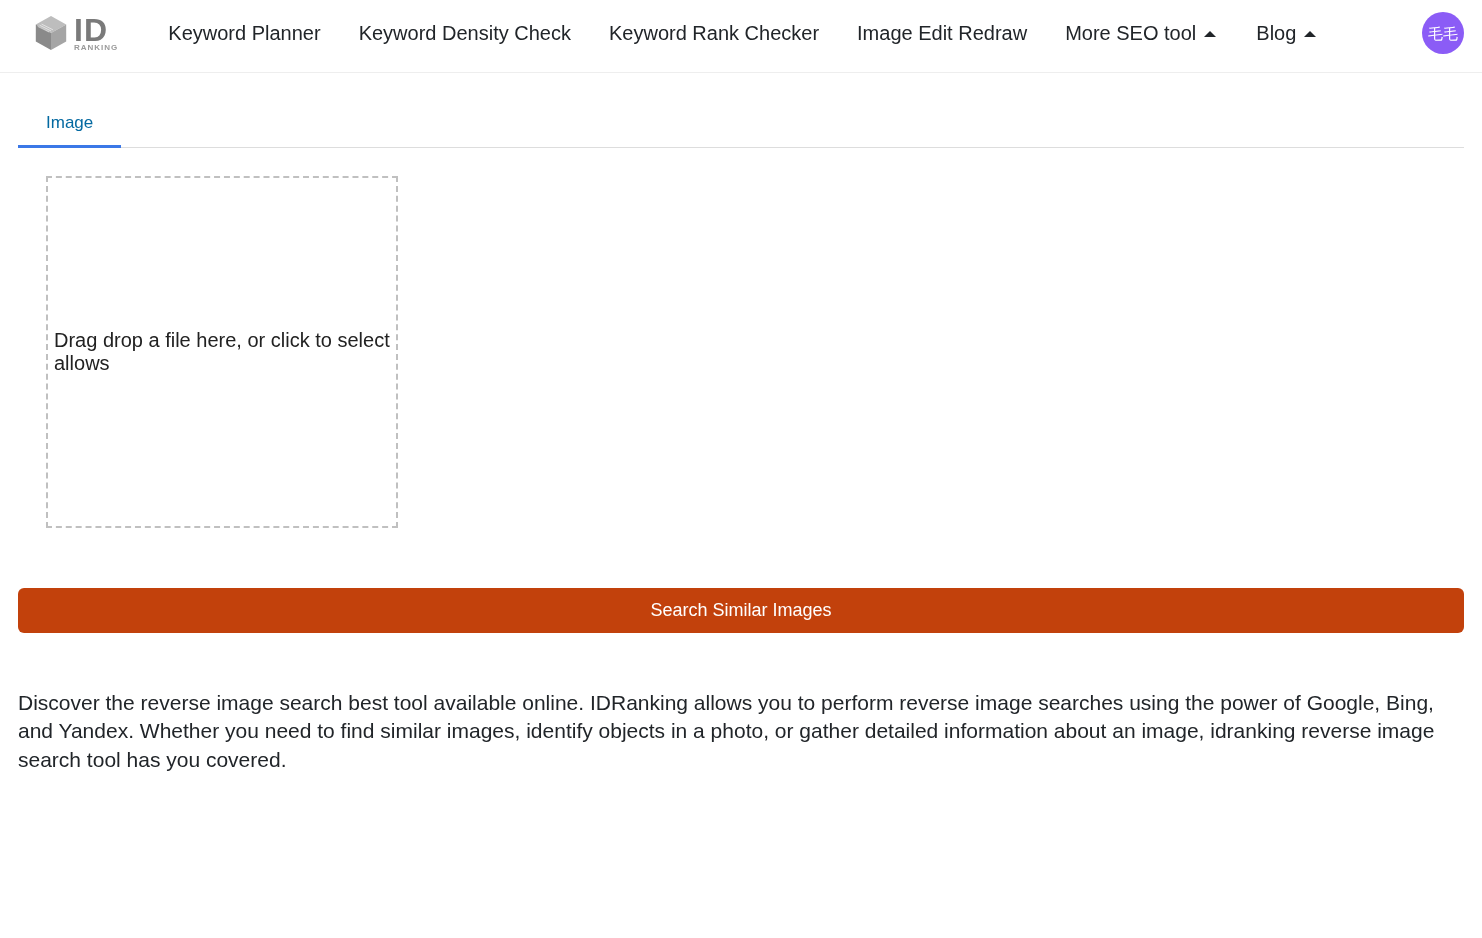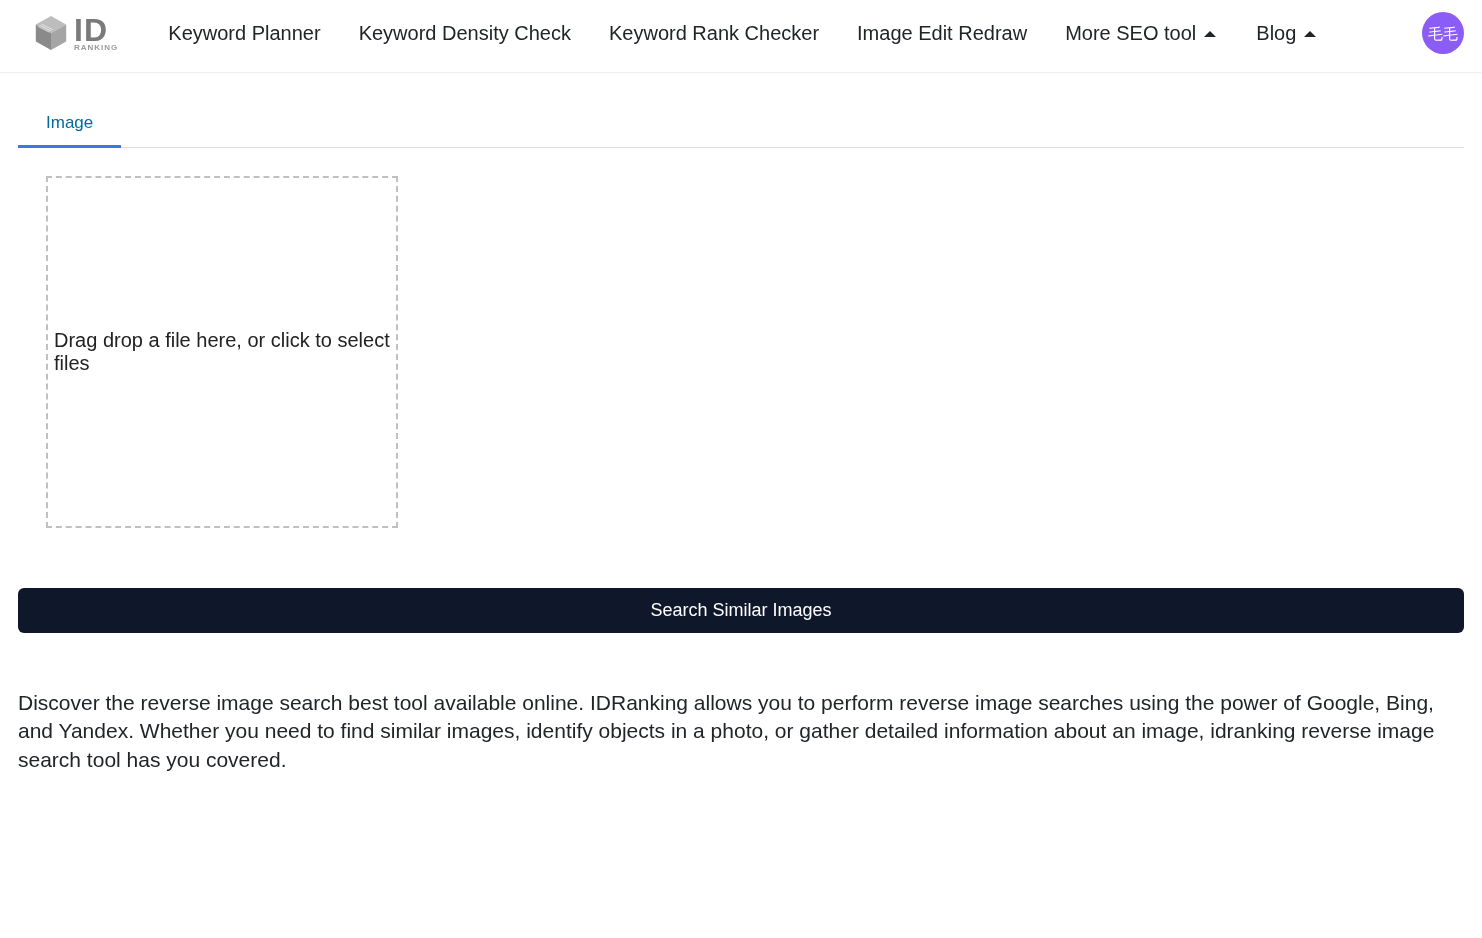--- a/index.html
+++ b/index.html
@@ -60,21 +60,21 @@
     padding: 12px 28px; font-size: 17px; color: #0369a1; cursor: pointer;
     border-bottom: 3px solid #3b78e7; margin-bottom: -1px;
   }
   .dropzone {
     width: 352px; height: 352px; border: 2px dashed #c0c0c0;
     display: flex; align-items: center; justify-content: flex-start;
     padding: 2px 6px; font-size: 20px; color: #222; cursor: pointer;
     margin-left: 28px; margin-bottom: 60px;
   }
   .search-btn {
-    display: block; width: 100%; background: #0f172a; color: #fff;
+    display: block; width: 100%; background: #c2410c; color: #fff;
     border: none; border-radius: 6px; padding: 12px 0; font-size: 18px;
     cursor: pointer; margin-bottom: 56px; font-weight: 500;
   }
   .description {
     font-size: 21px; color: #212529; line-height: 1.35; padding-bottom: 40px;
   }
 </style>
 </head>
 <body>
 
@@ -132,21 +132,21 @@
 
 <div class="main">
 
   <div class="tabs">
     <div class="tab">
       <span>Image</span>
     </div>
   </div>
 
   <div class="dropzone">
-    <span>Drag drop a file here, or click to select files</span>
+    <span>Drag drop a file here, or click to select allows</span>
   </div>
 
   <button class="search-btn">
     <span>Search Similar Images</span>
   </button>
 
   <p class="description">Discover the reverse image search best tool available online. IDRanking allows you to perform reverse image searches using the power of Google, Bing, and Yandex. Whether you need to find similar images, identify objects in a photo, or gather detailed information about an image, idranking reverse image search tool has you covered.</p>
 </div>
 
 </body></html>

